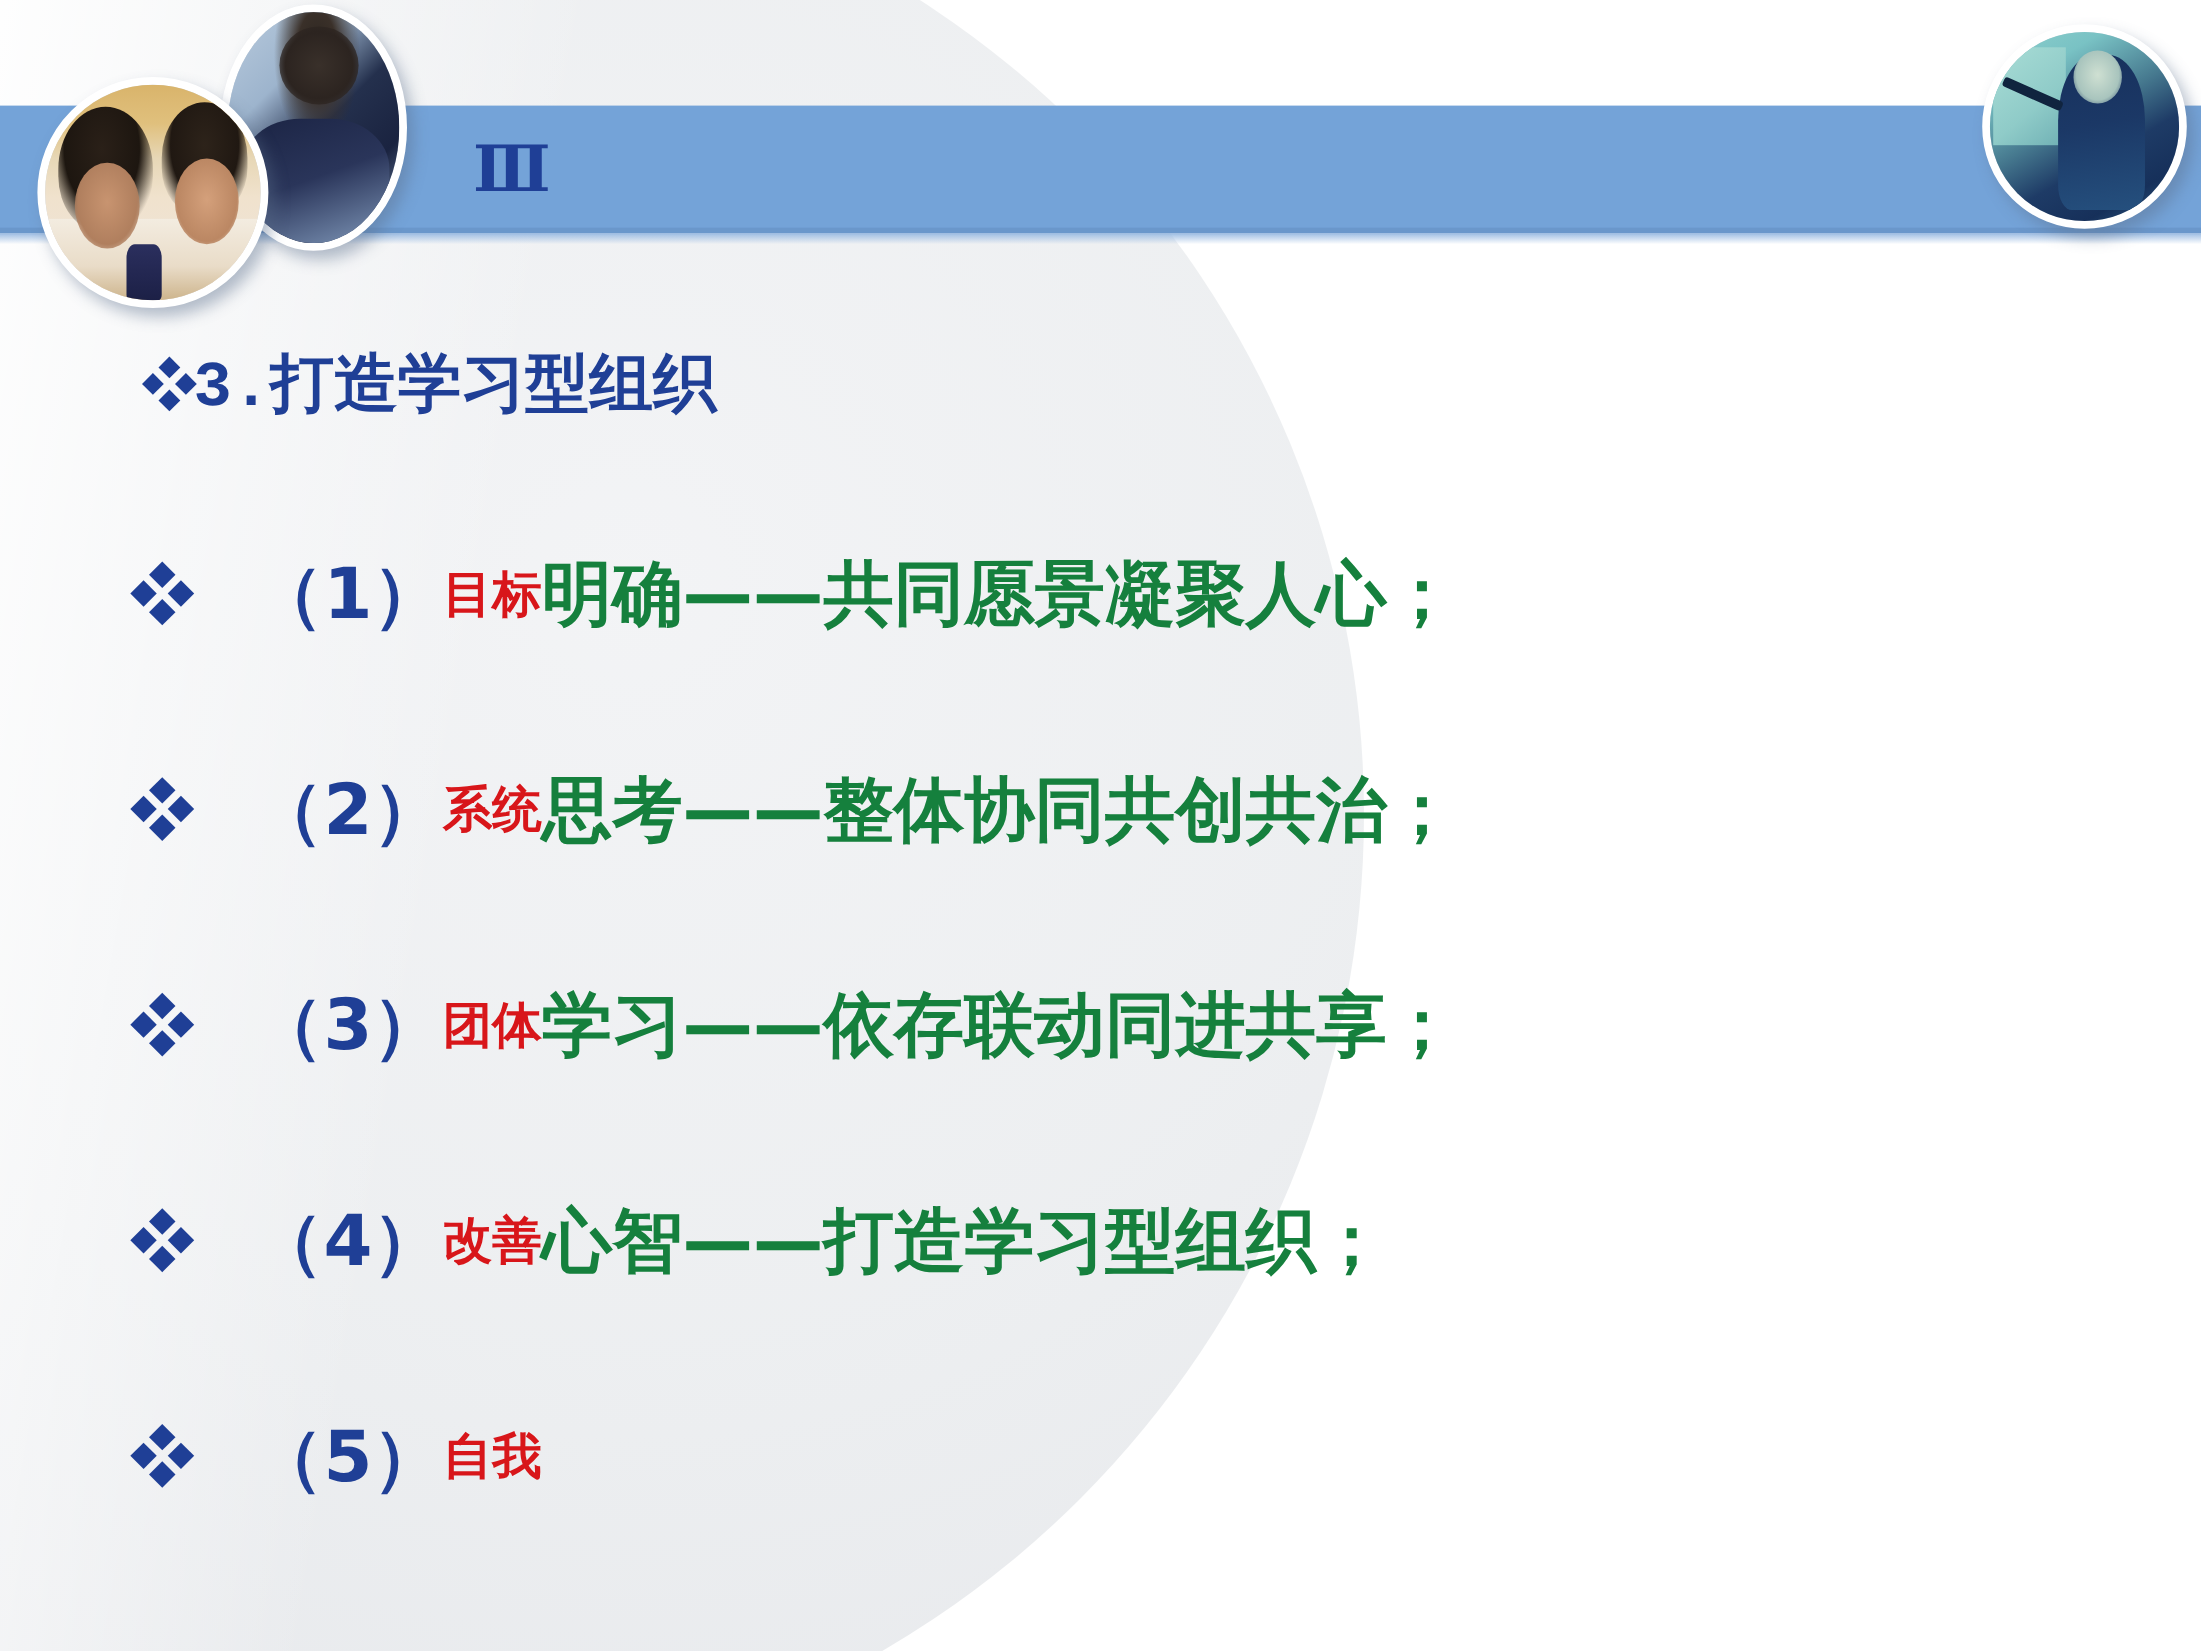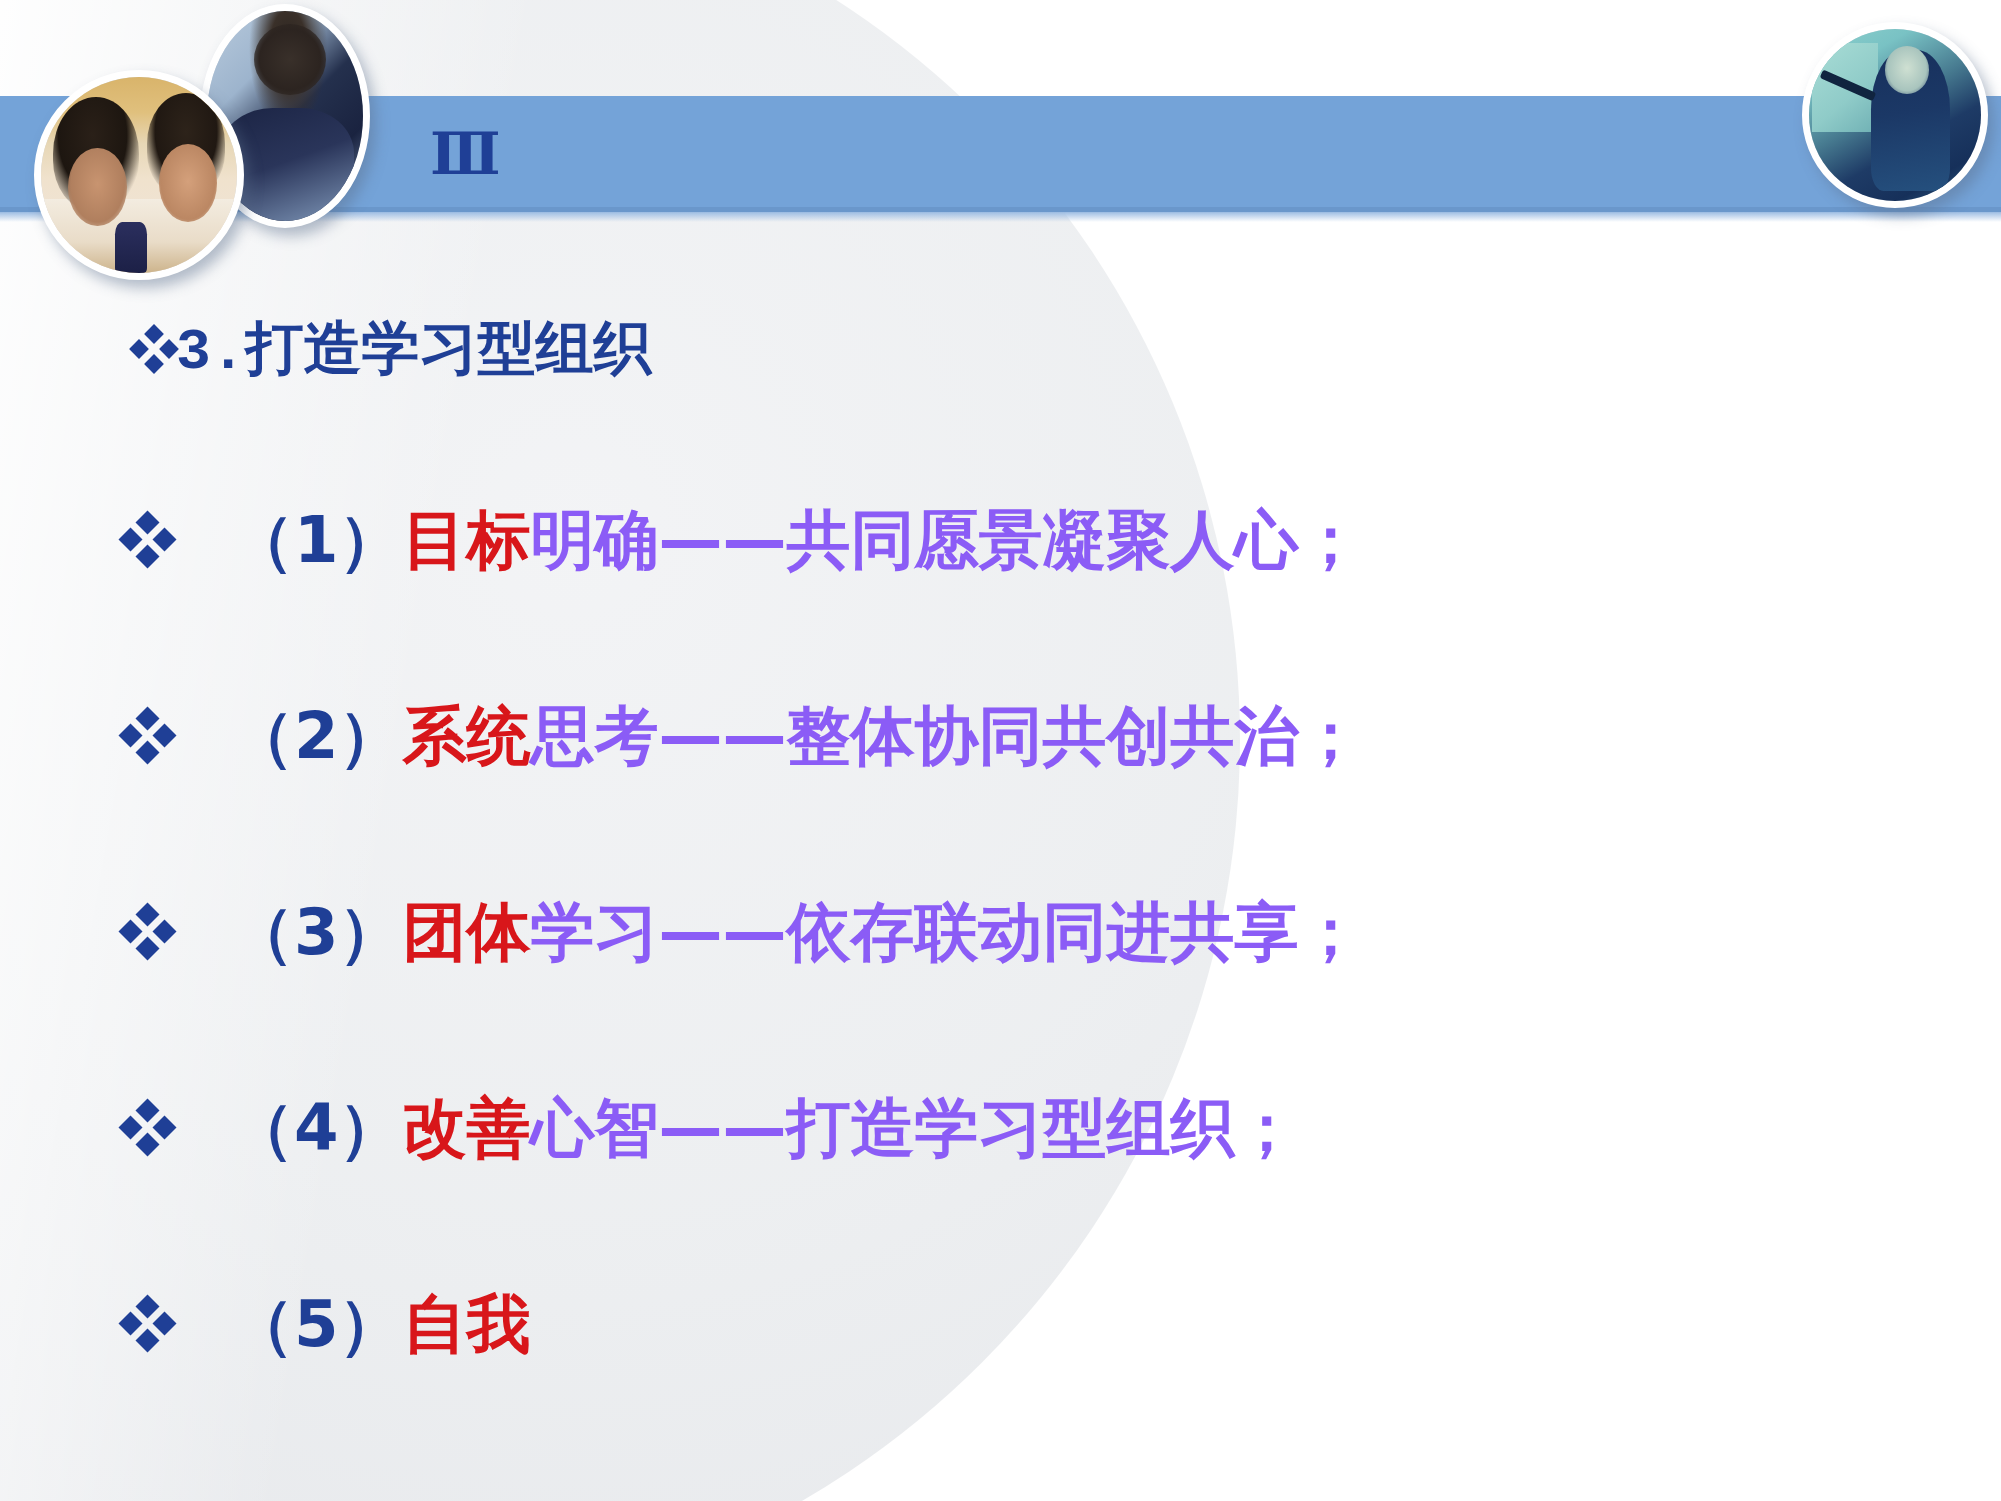--- a/index.html
+++ b/index.html
@@ -244,28 +244,28 @@
   .bullet-label {
     font-family: "DejaVu Sans", "Liberation Sans", sans-serif;
     font-weight: bold;
     font-size: 64px;
     color: #1f3f96;
     margin-left: 56px;
   }
   .bullet-key {
     font-family: "DejaVu Sans", "Liberation Sans", sans-serif;
     font-weight: bold;
-    font-size: 64px;
+    font-size: 45px;
     color: #d8161a;
   }
   .bullet-rest {
     font-family: "DejaVu Sans", "Liberation Sans", sans-serif;
     font-weight: bold;
     font-size: 64px;
-    color: #8b5cf6;
+    color: #15803d;
   }
 
   
   .dia {
     position: relative;
     width: 52px;
     height: 52px;
     flex: 0 0 52px;
   }
   .dia i {

